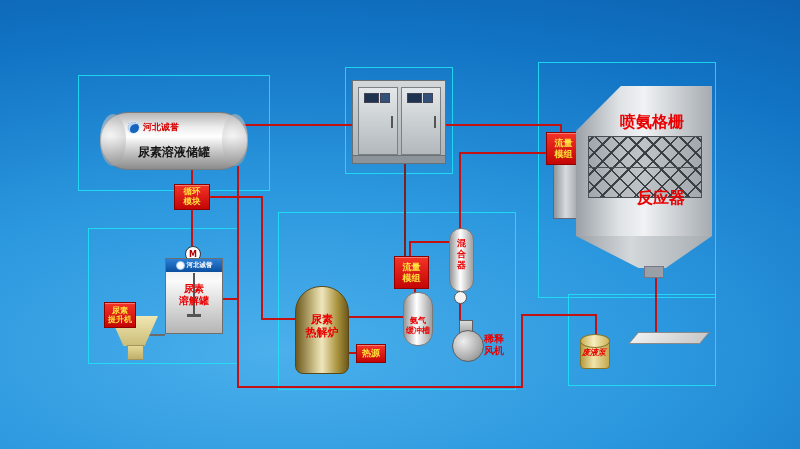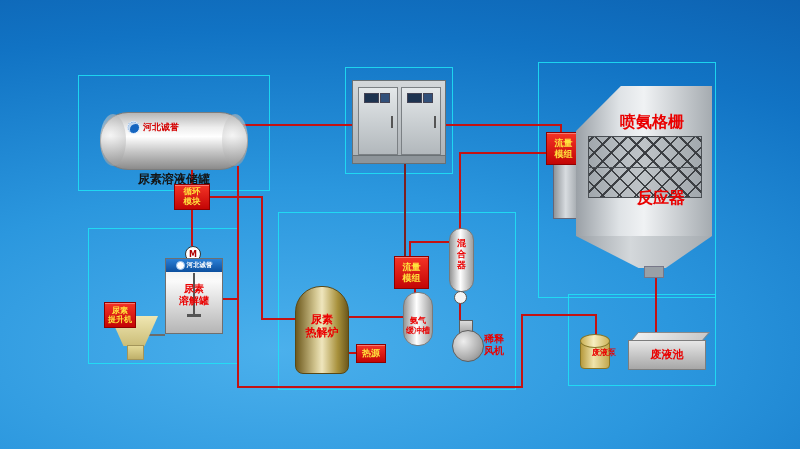--- a/index.html
+++ b/index.html
@@ -126,21 +126,21 @@
   <div class="pipe" style="left:655px;top:276px;width:2px;height:58px;"></div>
   <div class="pipe gray" style="left:148px;top:334px;width:17px;height:2px;"></div>
 
   <div class="tank-h">
     <div class="cap" style="left:-1px;"></div>
     <div class="cap" style="right:-1px;"></div>
     <div class="logo-row" style="left:26px;top:8px;">
       <span class="logo-dot"></span>
       <span class="logo-txt">河北诚誉</span>
     </div>
-    <div class="redtext" style="left:0;top:32px;width:100%;color:#141414;font-size:12px;margin-top:27px;">尿素溶液储罐</div>
+    <div class="redtext" style="left:0;top:32px;width:100%;color:#141414;font-size:12px;">尿素溶液储罐</div>
   </div>
 
   <div class="redbox" style="left:174px;top:184px;width:34px;height:24px;font-size:8.5px;">循环
 模块</div>
 
   <div class="motor">M</div>
 
   <div class="tank-v">
     <div class="hd">
       <span class="dot"></span>
@@ -206,21 +206,18 @@
   <div class="reactor-stem"></div>
   <div class="redtext" style="left:604px;top:112px;width:96px;font-size:16px;">喷氨格栅</div>
   <div class="lattice">
       <div class="mid"></div>
     </div>
   <div class="redtext" style="left:626px;top:188px;width:70px;font-size:16px;">反应器</div>
 
   <div class="pump">
     <div class="body"></div>
     <div class="top"></div>
-    <div class="redtext" style="left:0;top:14px;width:48px;font-size:8px;">废液泵</div>
+    <div class="redtext" style="left:0;top:14px;width:28px;font-size:8px;font-style:italic;">废液泵</div>
   </div>
 
   <div class="pool-top"></div>
-  <div class="pool-front">
-    <div class="redtext" style="left:0;top:7px;width:100%;font-size:11px;">废液池</div>
-  </div>
 
 </div>
 
 </body></html>

